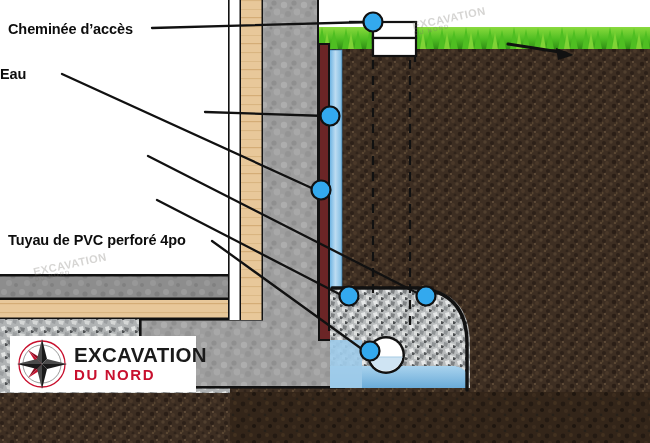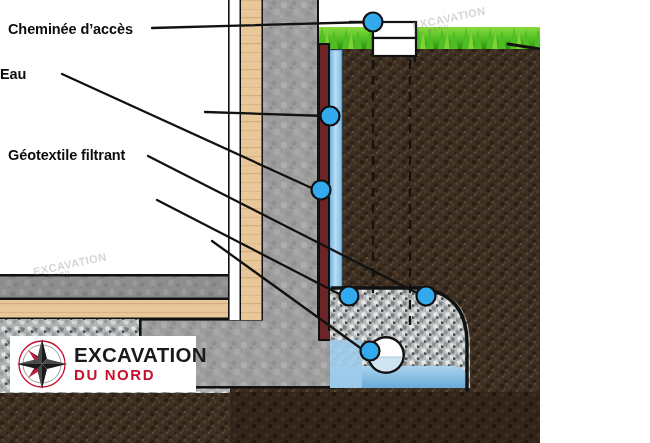--- a/index.html
+++ b/index.html
@@ -1,17 +1,17 @@
 <!DOCTYPE html>
 <html><head>
 <meta charset="utf-8">
 <style>
   html,body{margin:0;padding:0;background:#fff;}
   body{font-family:"Liberation Sans",sans-serif;}
-  #stage{position:relative;width:540px;height:443px;overflow:hidden;background:#ffffff;}
+  #stage{position:relative;width:650px;height:443px;overflow:hidden;background:#ffffff;}
   #stage svg{position:absolute;left:0;top:0;}
   .lbl{
     position:absolute;
     font-family:"Liberation Sans",sans-serif;
     font-weight:bold;
     font-size:14.5px;
     color:#0d0d0d;
     white-space:nowrap;
     letter-spacing:-0.1px;
   }
@@ -280,21 +280,21 @@
       <g>
         <line x1="508" y1="44" x2="566" y2="53" stroke="#111" stroke-width="3.1" stroke-linecap="round"></line>
         <polygon points="574,55 556,48 558,60" fill="#111"></polygon>
       </g>
 
     </g>
   </svg>
 
   <div class="lbl" style="left:8px; top:21px;">Cheminée d’accès</div>
   <div class="lbl" style="left:0; top:66px;">Eau</div>
-  <div class="lbl" style="left:8px; top:147px;">Géotextile filtrant</div>
+  <div class="lbl" style="left:8px; top:232px;">Tuyau de PVC perforé 4po</div>
 
 
   <div class="wm" style="left:412px; top:12px; transform:rotate(-12deg);">
     <span class="wa">EXCAVATION</span>
     <span class="wb">DU NORD</span>
   </div>
   <div class="wm" style="left:33px; top:258px; transform:rotate(-12deg);">
     <span class="wa">EXCAVATION</span>
     <span class="wb">DU NORD</span>
   </div>

